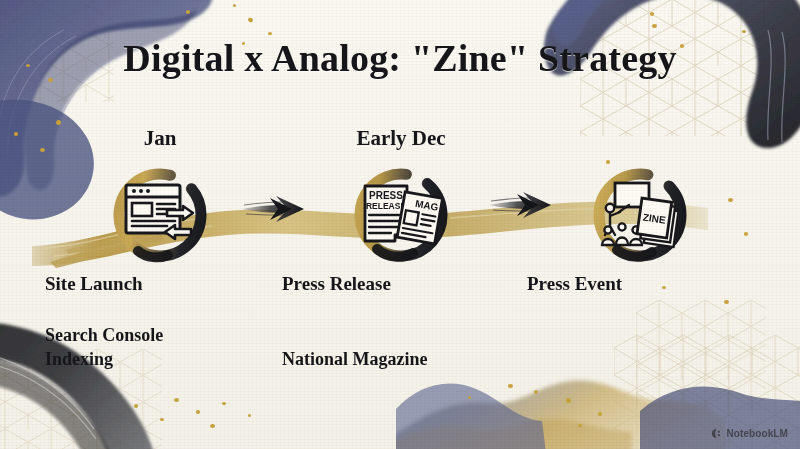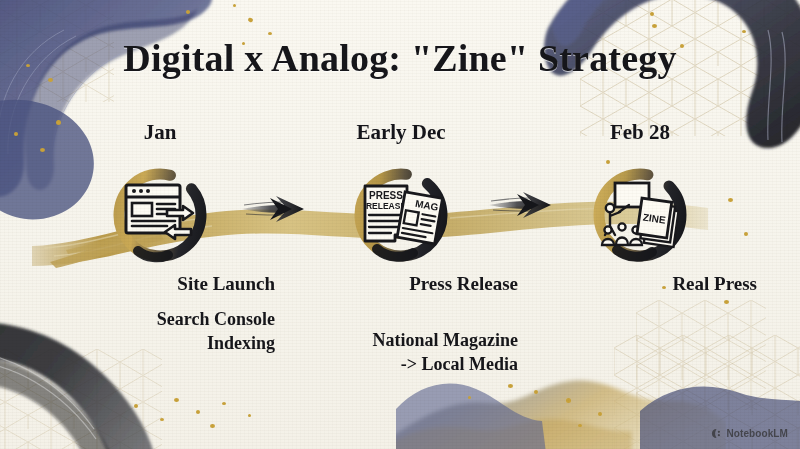--- a/index.html
+++ b/index.html
@@ -38,37 +38,37 @@
   .title{
     position:absolute;left:0;right:0;top:38px;text-align:center;
     font-size:38px;font-weight:700;color:#16161a;
     letter-spacing:.2px;line-height:1.1;
     text-shadow:0 1px 0 rgba(255,255,255,.6);
   }
 
   
   .tl-date{
     position:absolute;text-align:center;width:200px;
-    font-size:21px;font-weight:700;color:#15151a;top:120px;
+    font-size:21px;font-weight:700;color:#15151a;top:126px;
   }
   .ring{position:absolute;top:163px;width:104px;height:104px;}
   .ring svg{display:block;}
   .icon-wrap{
     position:absolute;top:163px;width:104px;height:104px;
     display:flex;align-items:center;justify-content:center;
   }
   .arrow{position:absolute;}
   .arrow svg{display:block;}
 
   
   .cap{
-    position:absolute;width:230px;text-align:right;color:#16161a;
+    position:absolute;width:230px;text-align:left;color:#16161a;
   }
   .cap .head{font-size:19px;font-weight:700;line-height:1.28;}
-  .cap .sub{font-size:18px;font-weight:700;line-height:1.3;margin-top:12px;}
+  .cap .sub{font-size:18px;font-weight:700;line-height:1.3;margin-top:28px;}
 
   
   .wm{
     position:absolute;right:12px;bottom:10px;
     display:flex;align-items:center;gap:4px;
     font-family:"Liberation Sans",sans-serif;
     font-size:10px;font-weight:700;color:#3b3b3f;letter-spacing:.1px;
     opacity:.85;
   }
   .wm svg{display:block;}
@@ -451,45 +451,43 @@
   <div class="fleck" style="left:598px;top:412px;width:4px;height:4px;border-radius:50%;"></div>
   <div class="fleck" style="left:578px;top:424px;width:4px;height:3px;border-radius:50%;"></div>
   <div class="fleck" style="left:468px;top:396px;width:3px;height:3px;border-radius:50%;"></div>
 
   <div class="grain"></div>
 
   <div class="title">Digital x Analog: "Zine" Strategy</div>
 
   <div class="tl-date" style="left:60px;">Jan</div>
   <div class="tl-date" style="left:301px;">Early Dec</div>
-  <div class="tl-date" style="left:540px;">Feb 28</div>
 
   <div class="cap" style="left:45px;top:272px;">
     <div class="head">
       <div>Site Launch</div>
     </div>
     <div class="sub">
       <div>Search Console</div>
       <div>Indexing</div>
     </div>
   </div>
 
-  <div class="cap" style="left:288px;top:272px;">
+  <div class="cap" style="left:282px;top:272px;">
     <div class="head">
       <div>Press Release</div>
     </div>
-    <div class="sub" style="margin-top:33px;">
+    <div class="sub" style="margin-top:52px;">
       <div>National Magazine</div>
-      <div>-&gt; Local Media</div>
     </div>
   </div>
 
   <div class="cap" style="left:527px;top:272px;">
     <div class="head">
-      <div>Real Press</div>
+      <div>Press Event</div>
     </div>
   </div>
 
   <div class="wm">
     <span>
       <svg width="11" height="11" viewBox="0 0 12 12">
         <path d="M6 1 C3 1 1 3 1 6 C1 9 3 11 6 11 C5 9 4.5 7.5 4.5 6 C4.5 4.5 5 3 6 1 Z" fill="#3b3b3f"></path>
         <circle cx="8.6" cy="4.2" r="1.2" fill="#3b3b3f"></circle>
         <circle cx="8.6" cy="7.8" r="1.2" fill="#3b3b3f"></circle>
       </svg>

